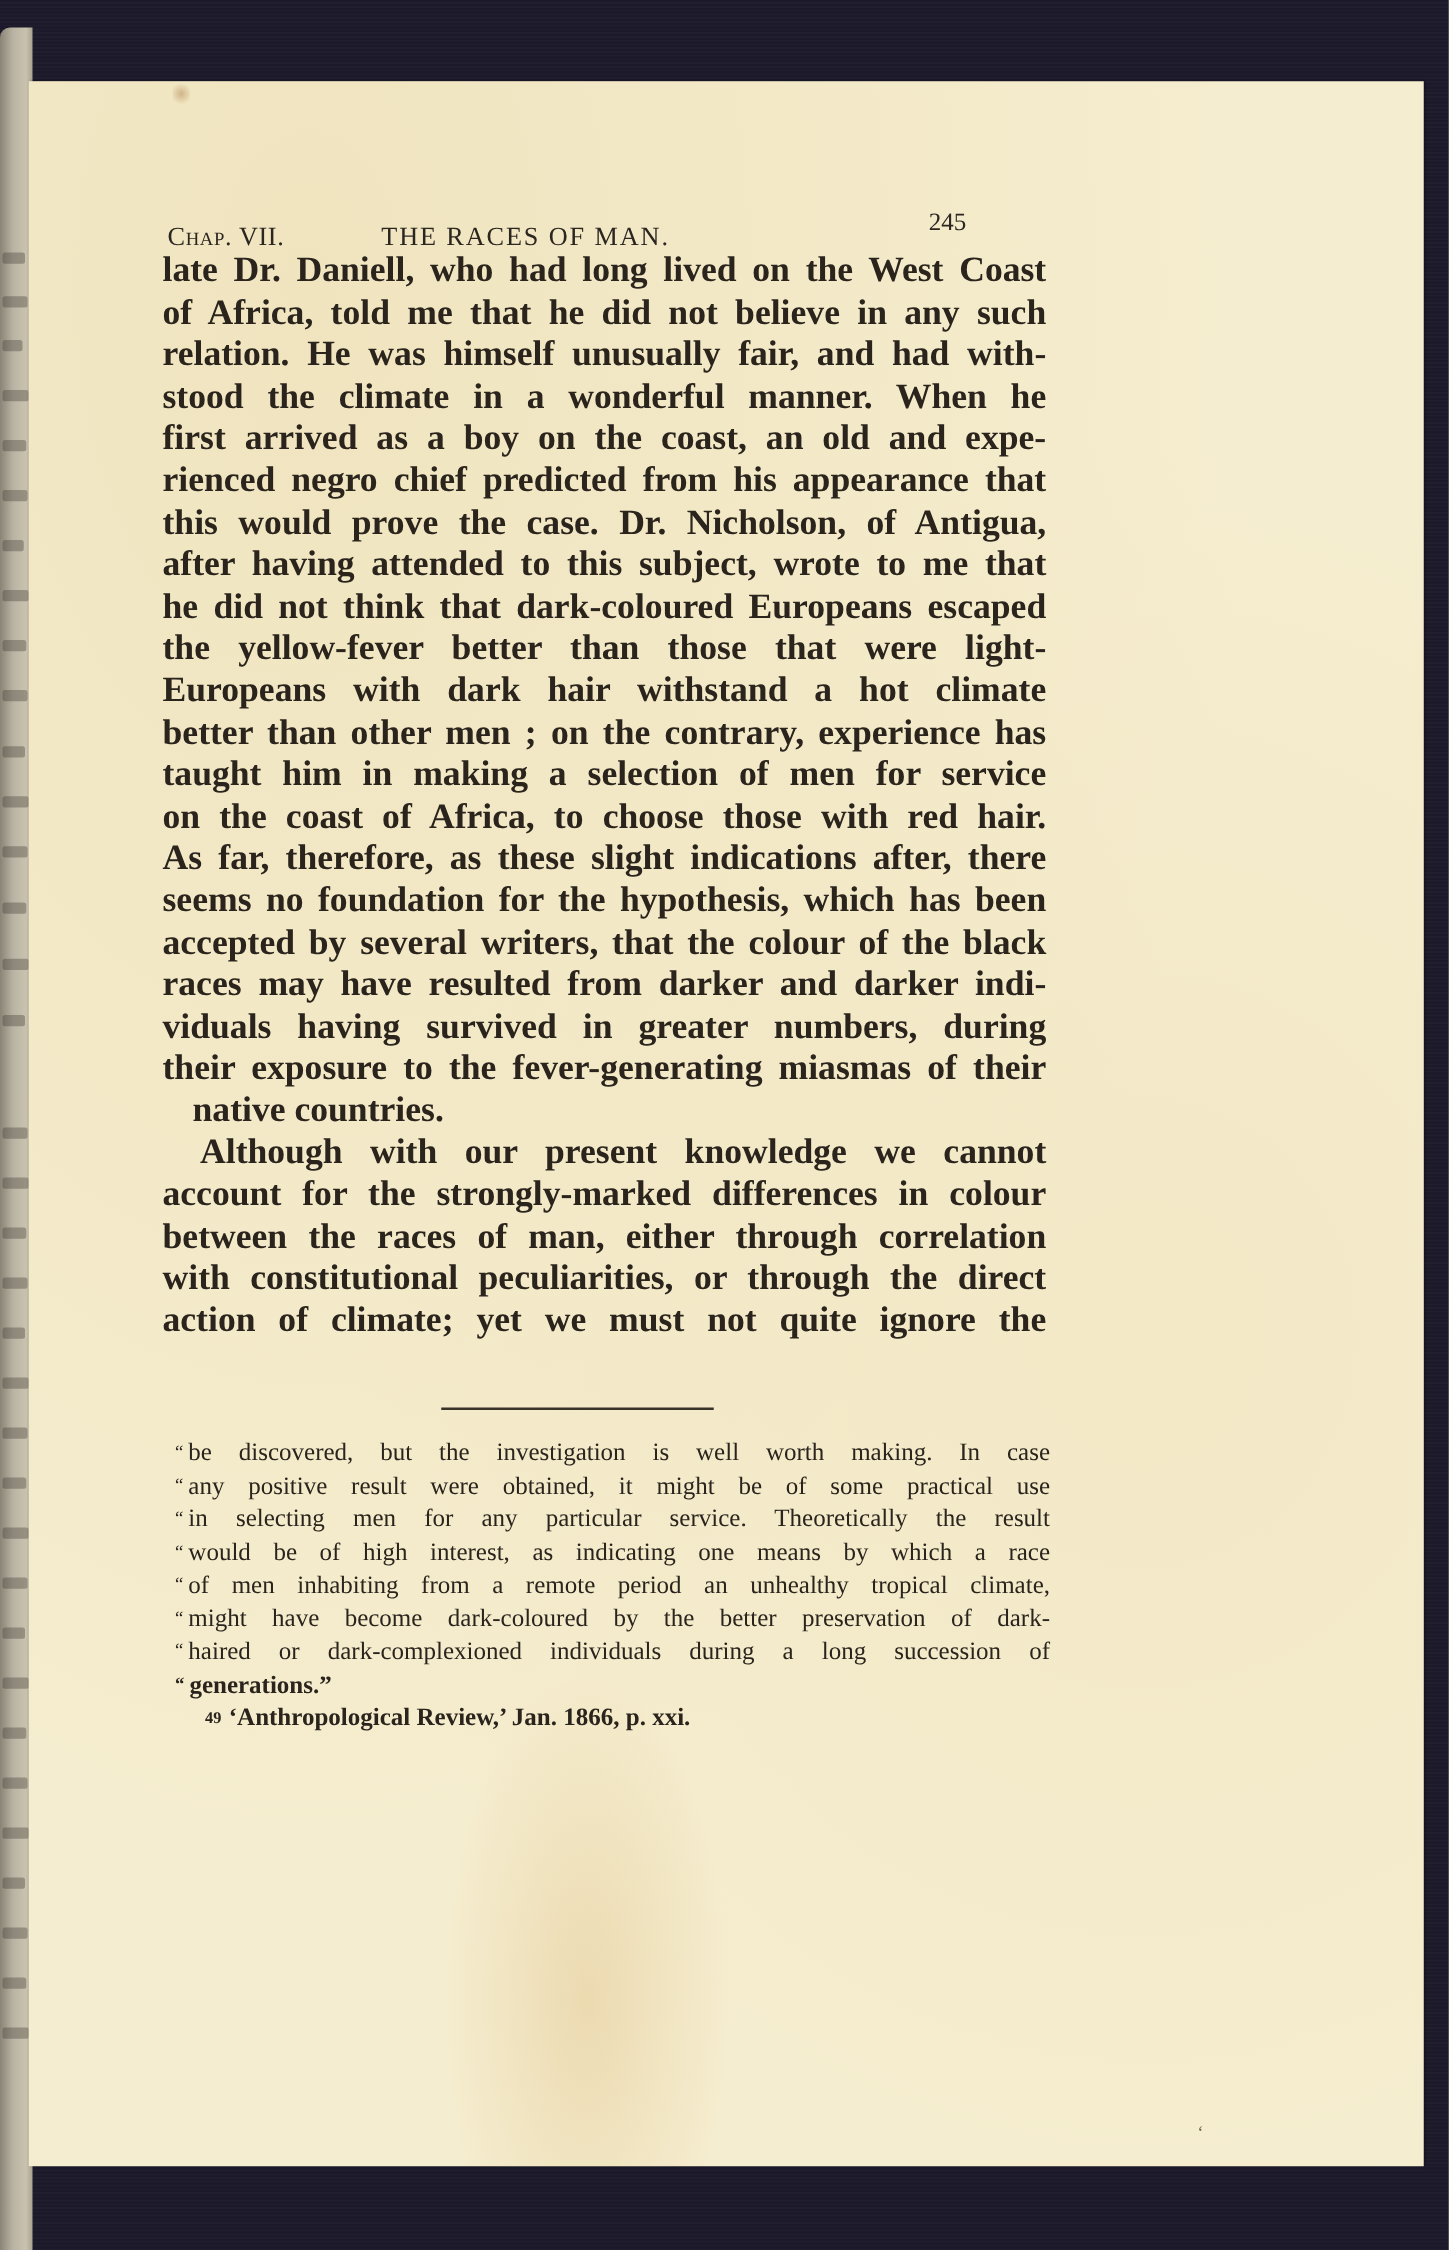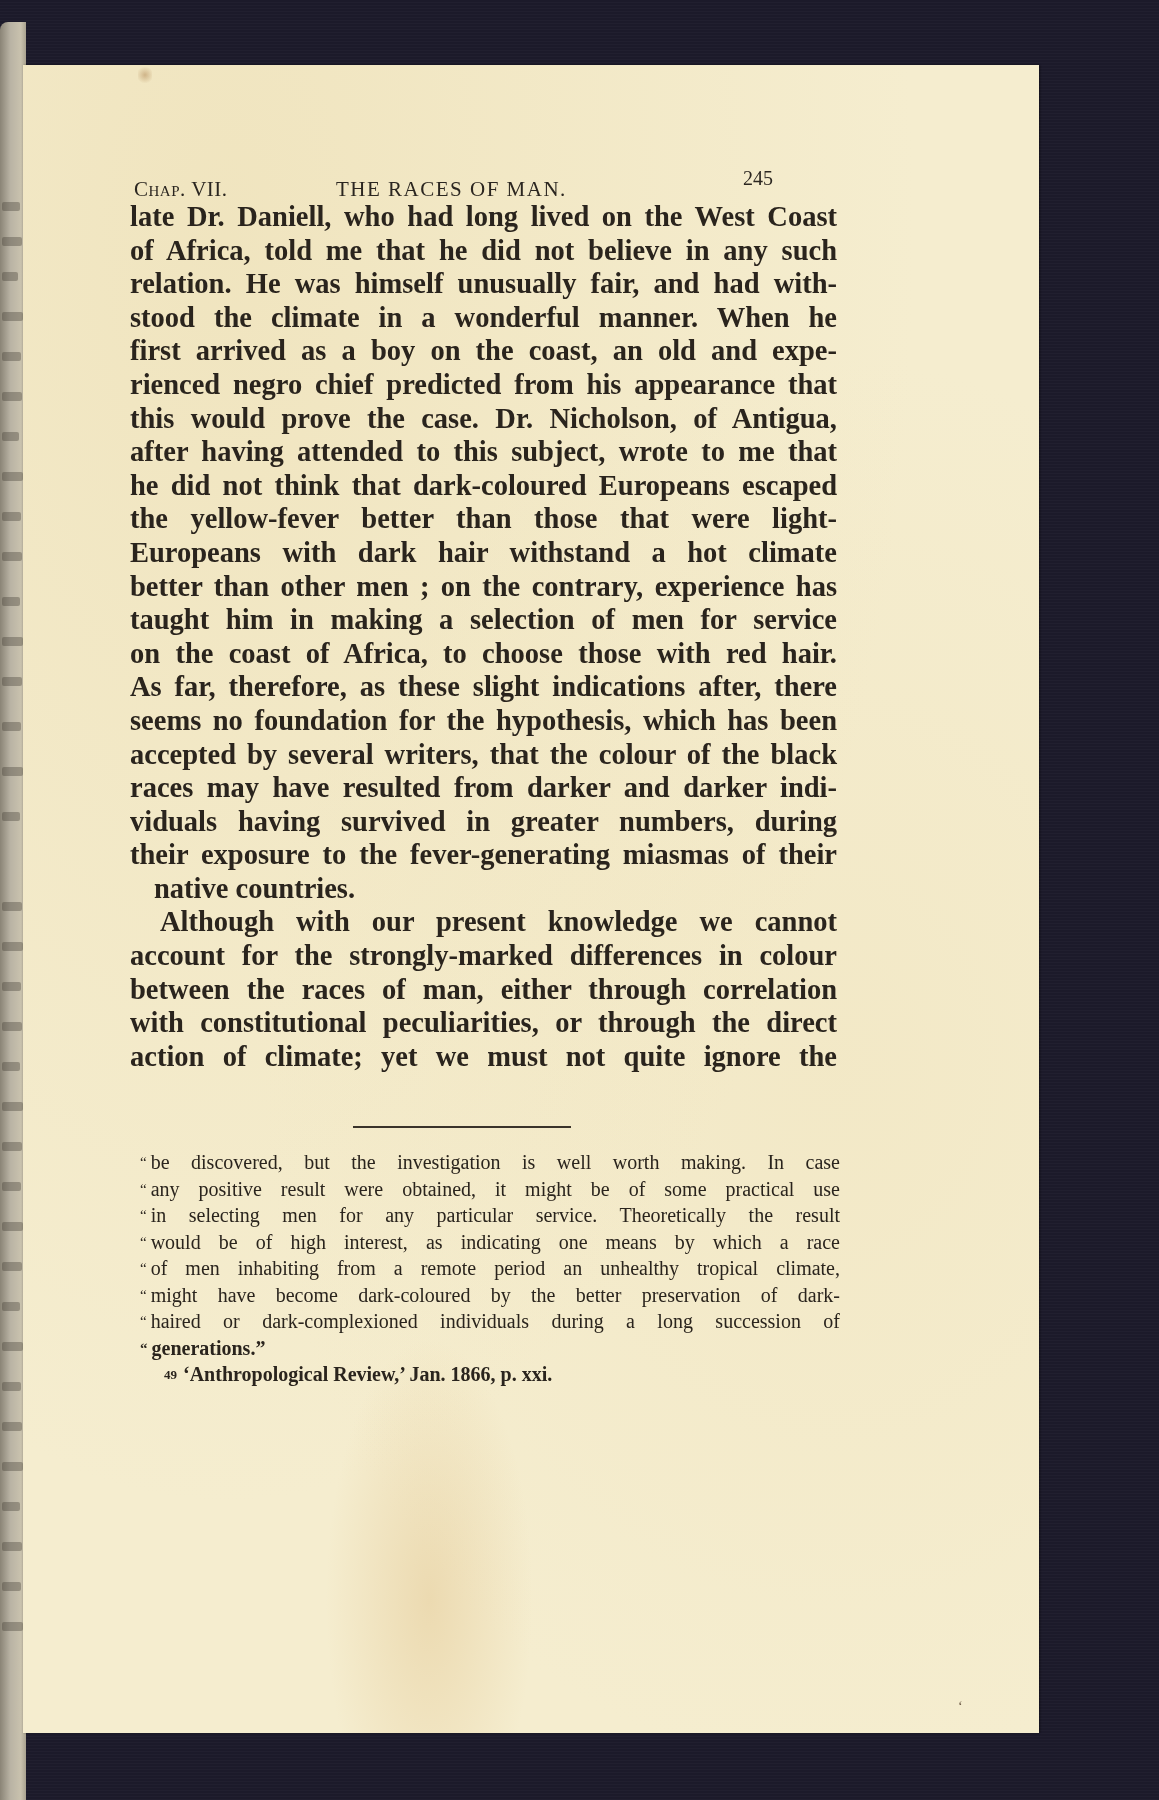--- a/index.html
+++ b/index.html
@@ -11,38 +11,38 @@
   }
   .page-stack {
     position:absolute; left:0; top:22px; width:26px; height:1778px;
     background:linear-gradient(90deg,#8a8476 0%,#b9b3a4 40%,#c9c2ae 80%,#a9a28f 100%);
     border-radius:8px 0 0 0;
   }
   .page-stack .ghost {
     position:absolute; left:2px; height:9px; background:rgba(60,55,45,0.35); border-radius:2px;
   }
   .page {
-    position:absolute; left:23px; top:65px; width:1016px; height:1668px;
+    position:absolute; left:23px; top:65px; width:1116px; height:1668px;
     background:#f5edcf;
     background-image:
       radial-gradient(ellipse at 20% 10%, rgba(235,220,175,0.5), transparent 60%),
       radial-gradient(ellipse at 40% 92%, rgba(225,195,140,0.45), transparent 12%),
       radial-gradient(ellipse at 80% 60%, rgba(240,228,190,0.5), transparent 50%);
     box-shadow: 1px 0 2px rgba(0,0,0,0.4);
   }
   .stain {
     position:absolute; left:115px; top:0px; width:14px; height:20px;
     background:radial-gradient(circle, rgba(180,140,90,0.55), transparent 70%);
   }
   .header {
     position:absolute; top:102px; left:0; width:100%; height:40px;
     color:#2b2620;
   }
   .chap { position:absolute; left:111px; top:10px; font-size:21px; letter-spacing:0.5px; font-variant:small-caps; }
-  .running-title { position:absolute; left:313px; top:10px; font-size:21px; letter-spacing:1.5px; }
+  .running-title { position:absolute; left:282px; top:10px; font-size:21px; letter-spacing:1.5px; }
   .page-number { position:absolute; left:720px; top:0px; font-size:20px; }
   .body-text {
     position:absolute; left:107px; top:135px; width:707px;
     color:#2a241d; font-size:28.5px; line-height:33.6px;
     text-align:justify;
     font-weight:bold;
   }
   .line { display:block; white-space:nowrap; text-align-last:justify; text-align:justify; }
   .line.last { text-align-last:left;margin-left:24px; }
   .line.indent { padding-left:30px; }

